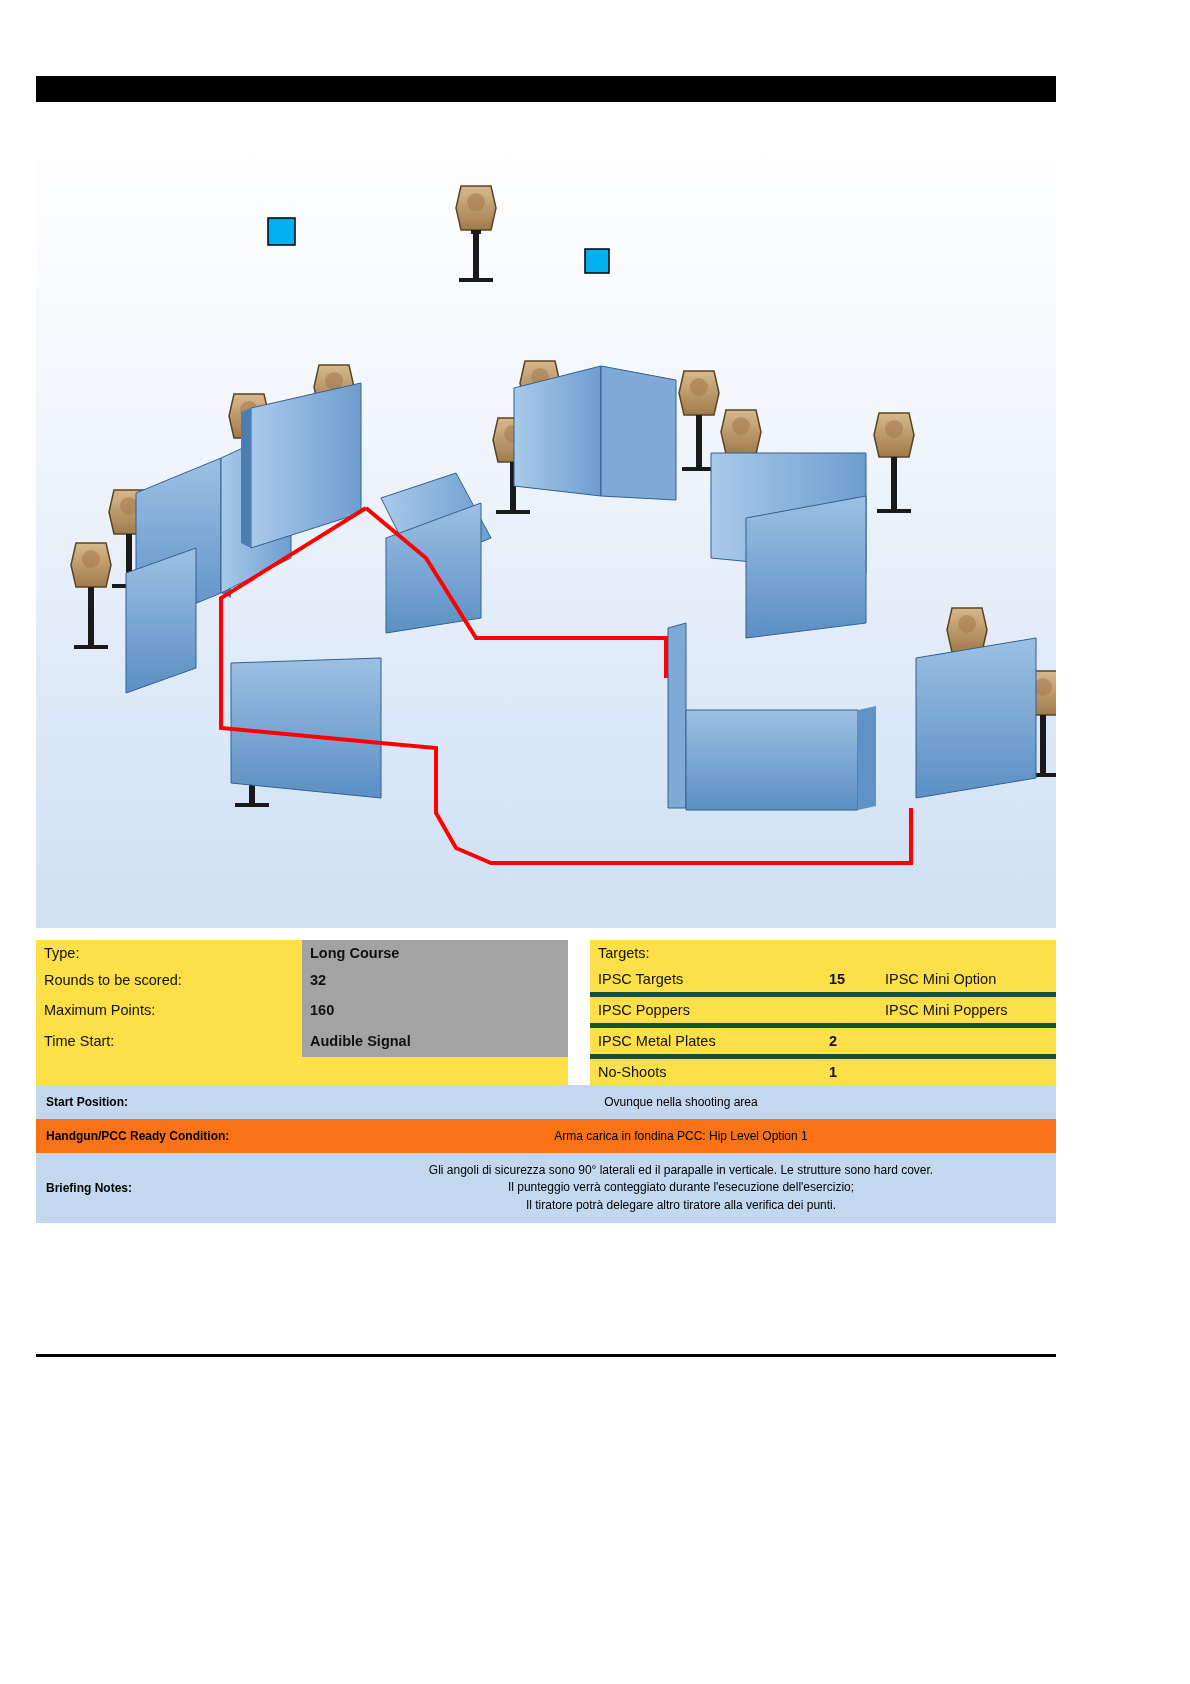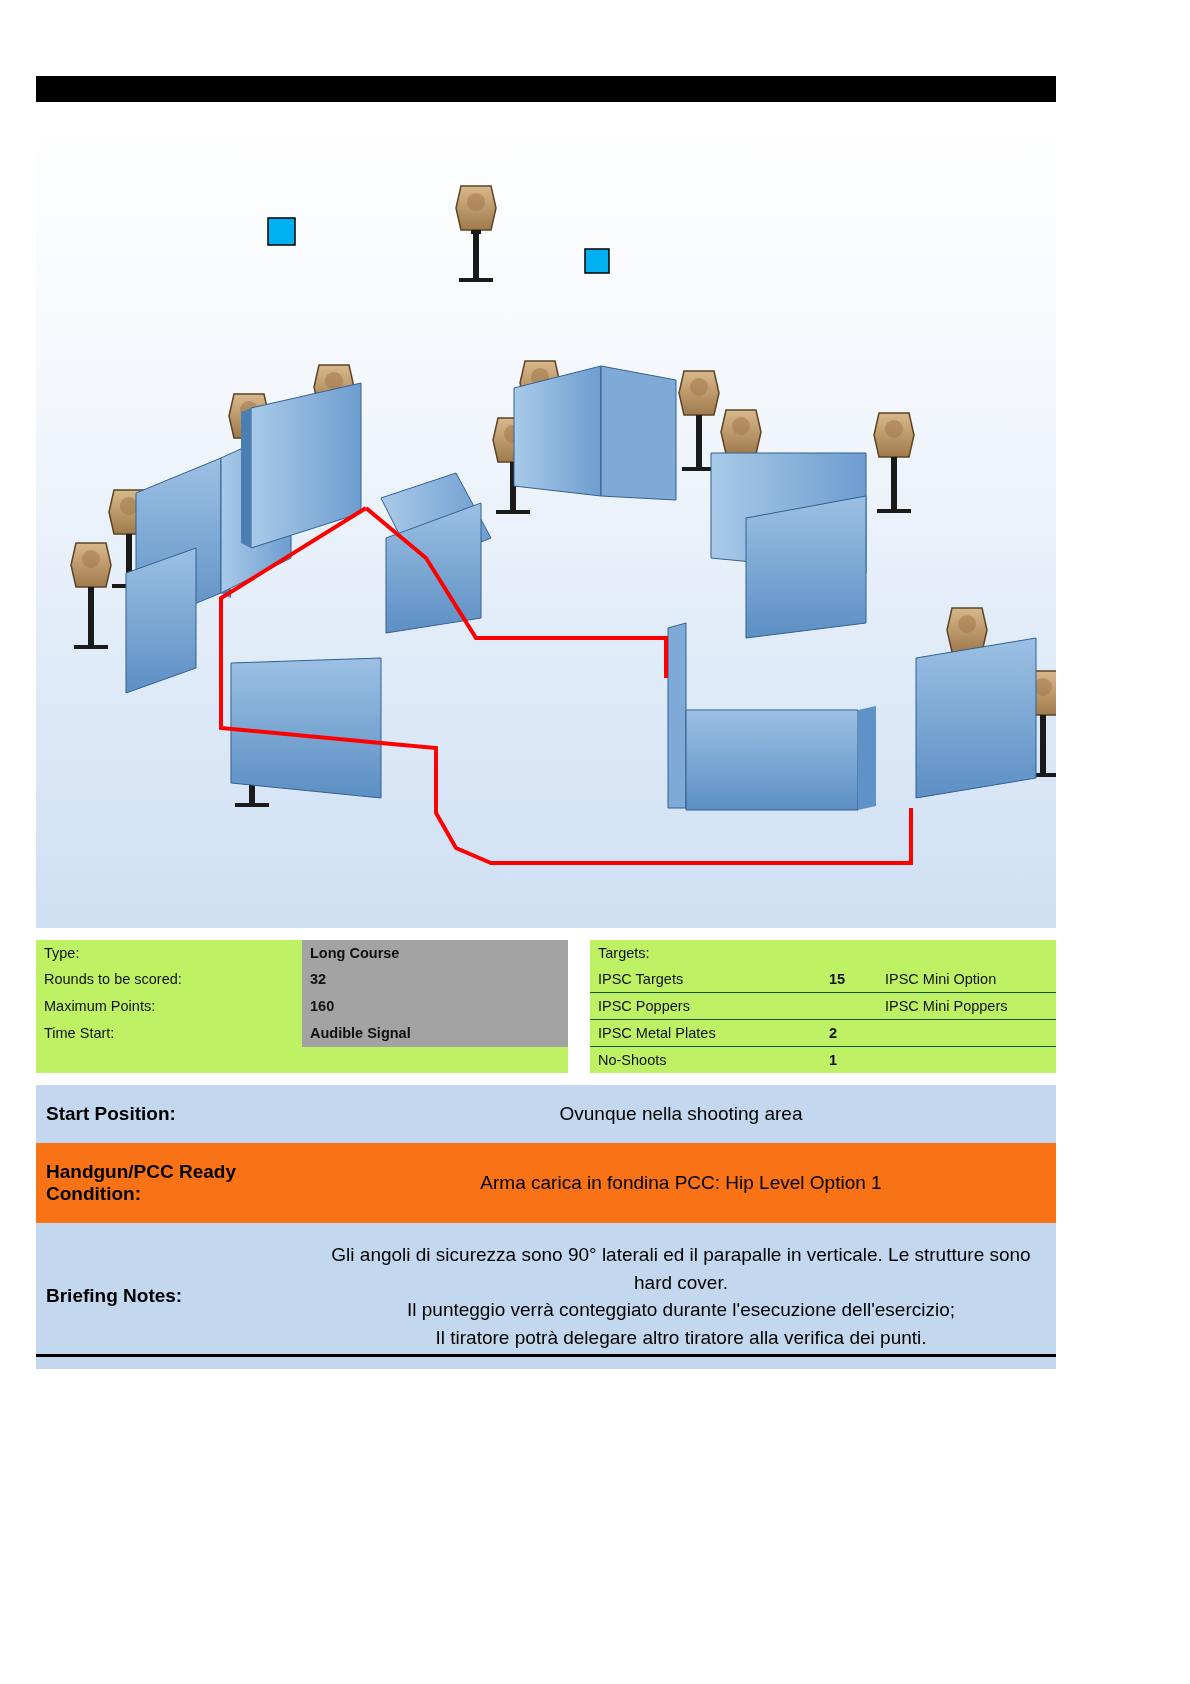--- a/index.html
+++ b/index.html
@@ -9,30 +9,30 @@
   .top-bar{position:absolute;left:36px;top:76px;width:1020px;height:26px;background:#000;}
 
   .stage{position:absolute;left:36px;top:118px;width:1020px;height:810px;
          background:linear-gradient(to bottom,#ffffff 0%,#f3f7fc 35%,#dbe8f7 75%,#cfe0f3 100%);}
   .stage svg{display:block;}
 
   
   .tbl{position:absolute;left:36px;width:1020px;border-collapse:collapse;font-size:14.5px;}
   #info-table{top:940px;}
   .tbl td{padding:5px 8px;vertical-align:middle;height:16px;}
-  .r-light{background:#bef264;}
+  .r-light{background:#fde047;}
   .r-blue{background:#a3a3a3;}
   .lbl{color:#111;}
   .val{font-weight:bold;color:#111;}
   .sep{background:#ffffff;width:6px;padding:0;}
 
-  .uline{border-bottom:1px solid #14532d;}
+  .uline{border-bottom:5px solid #14532d;}
 
   #notes-table{top:1085px;border-collapse:collapse;}
-  #notes-table td{padding:18px 10px;font-size:19px;}
+  #notes-table td{padding:9px 10px;font-size:12px;}
   .nlabel{font-weight:bold;width:250px;}
   .ncenter{text-align:center;}
   .rowA{background:#c3d8ee;}
   .rowB{background:#f97316;border-radius:13px;}
   .bottom-rule{position:absolute;left:36px;top:1354px;width:1020px;height:3px;background:#000;}
   .multi{line-height:1.45;}
 </style>
 </head>
 <body>
 

